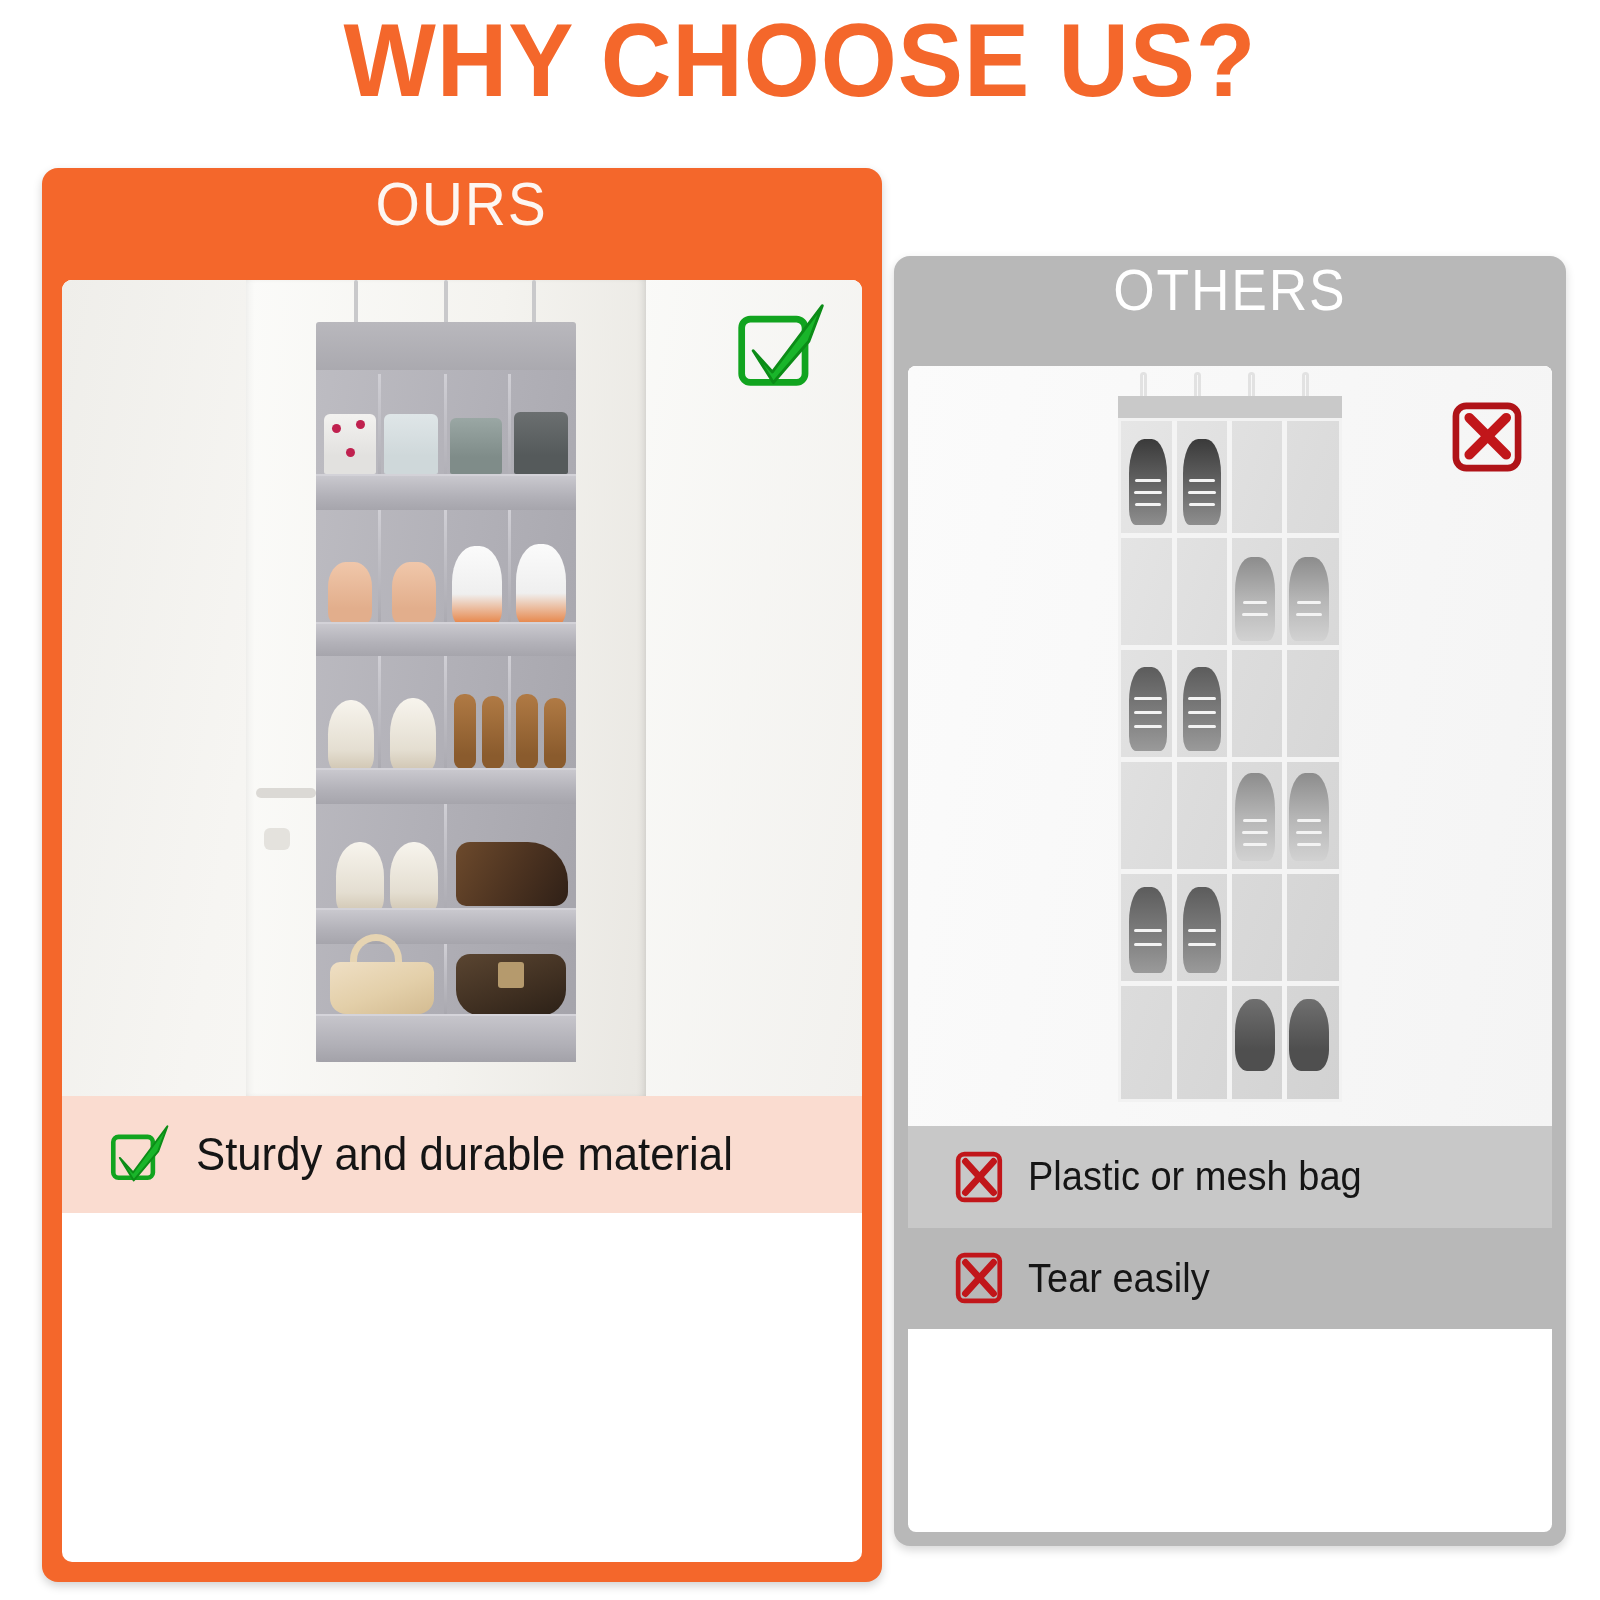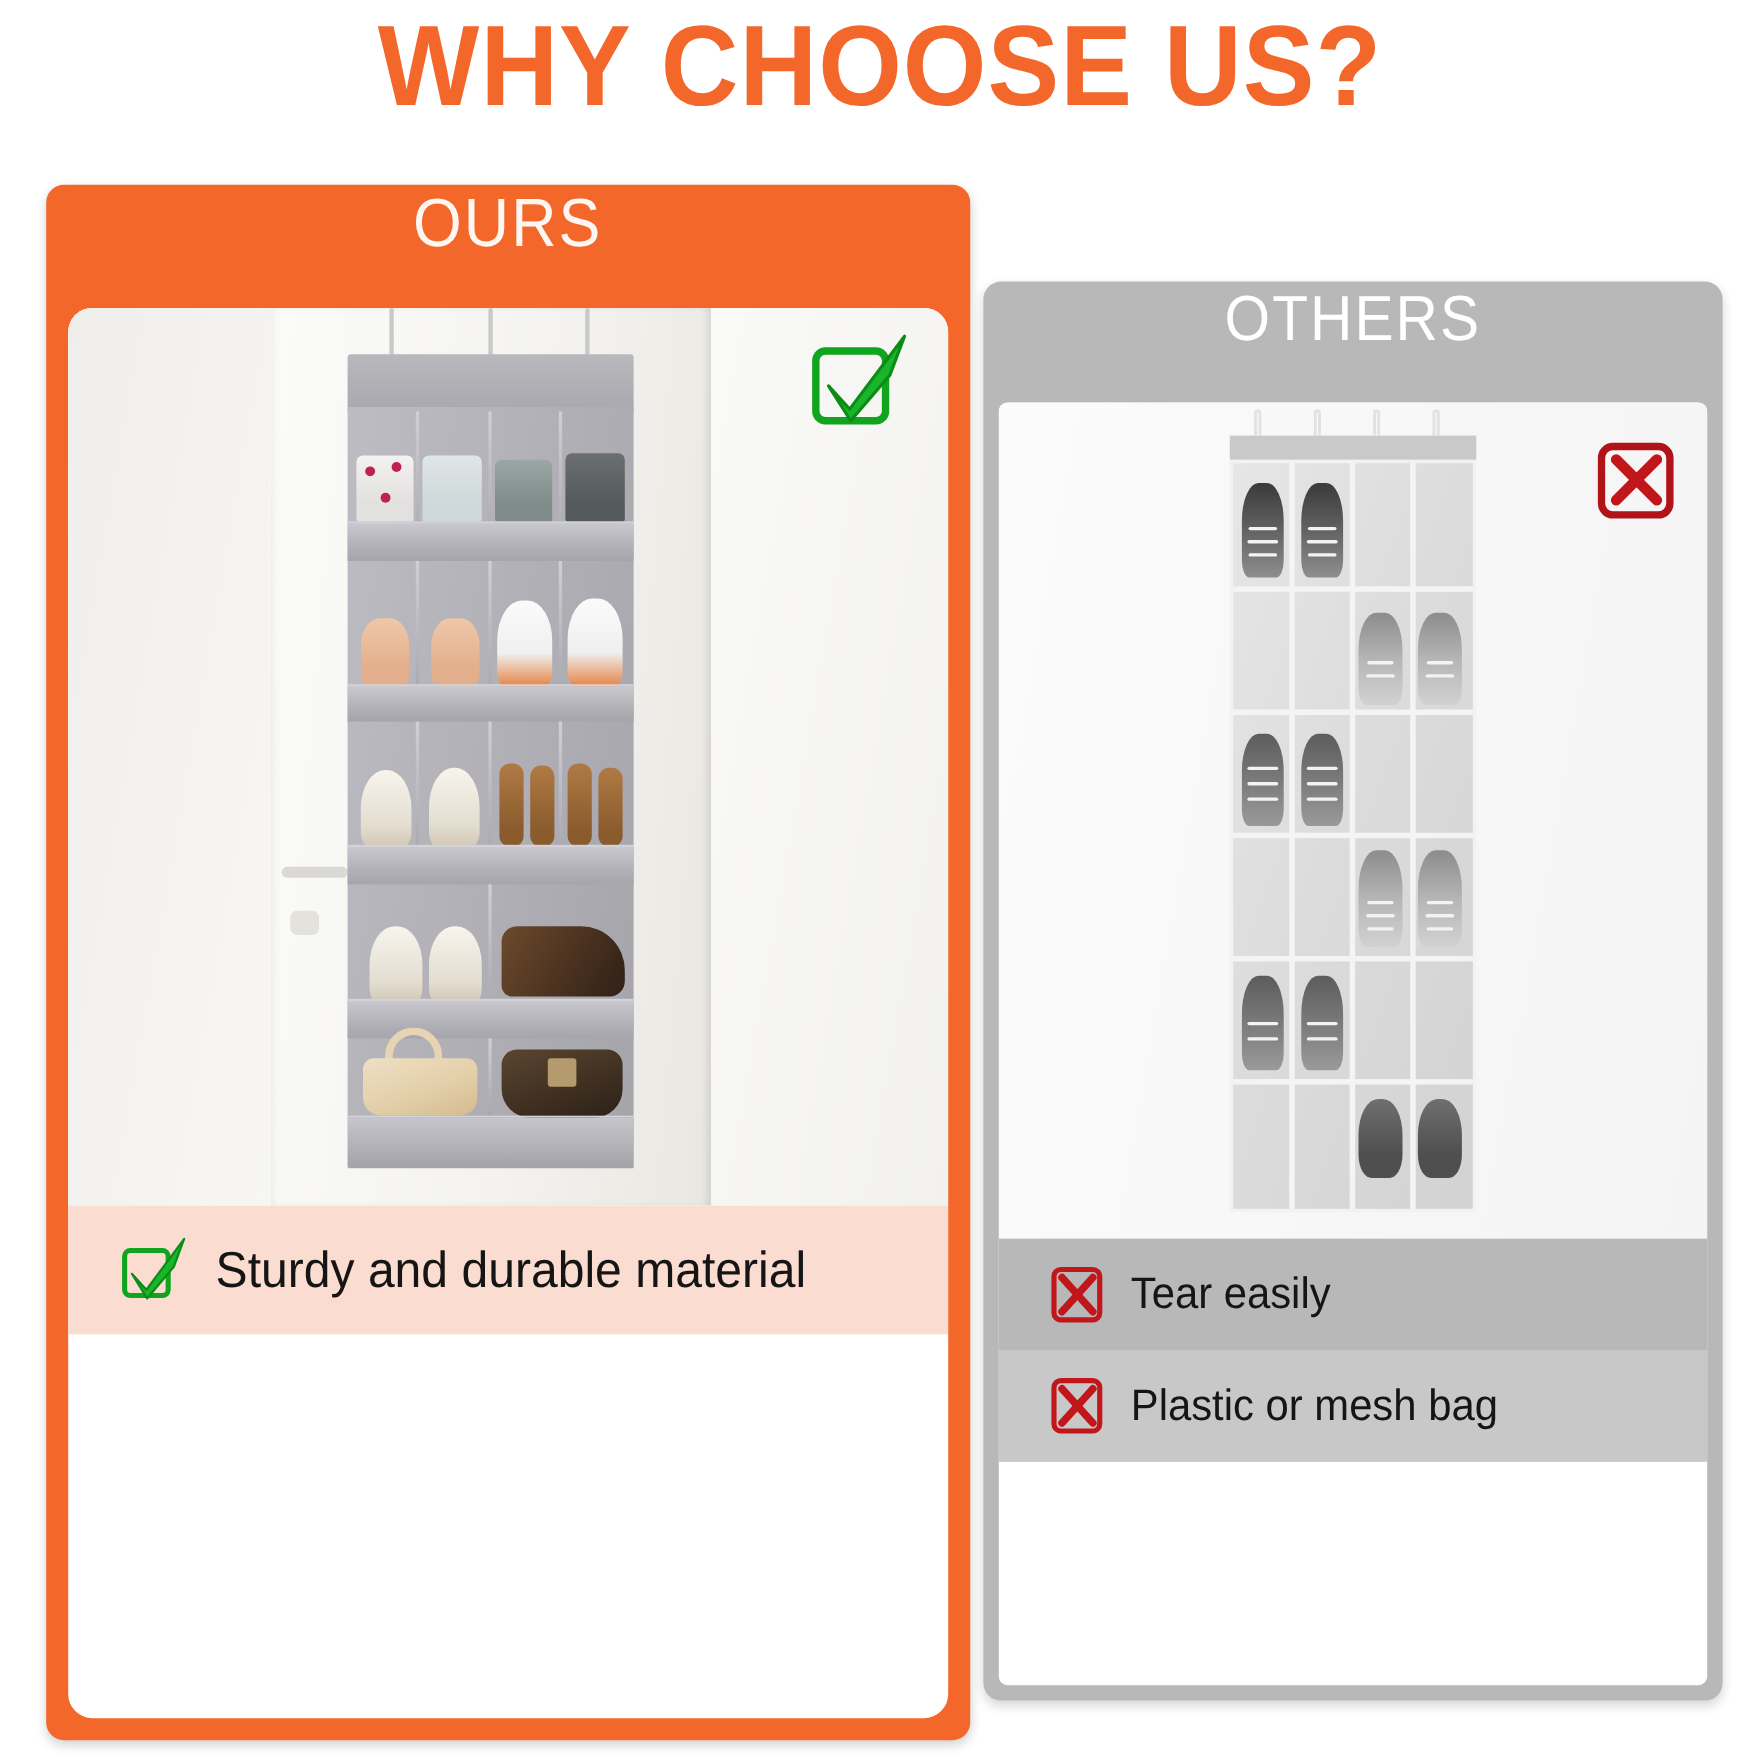--- a/index.html
+++ b/index.html
@@ -55,21 +55,21 @@
     font-weight: normal;
     color: #FDF6F1;
     letter-spacing: 2px;
     transform: scaleX(0.92);
   }
   .ours-card {
     position: absolute;
     left: 20px; top: 112px;
     width: 800px; height: 1282px;
     background: #ffffff;
-    border-radius: 22px;
+    border-radius: 10px;
     overflow: hidden;
   }
 
   
   .others-panel {
     position: absolute;
     left: 894px; top: 256px;
     width: 672px; height: 1290px;
     background: #B8B8B8;
     border-radius: 16px;
@@ -446,41 +446,41 @@
           <svg viewBox="0 0 100 100" width="74" height="74">
             <rect x="8" y="8" width="84" height="84" rx="14" ry="14" fill="none" stroke="#B01318" stroke-width="9"></rect>
             <path d="M26 24 L76 74" stroke="#C1161A" stroke-width="13" stroke-linecap="round"></path>
             <path d="M76 24 L26 74" stroke="#C1161A" stroke-width="13" stroke-linecap="round"></path>
           </svg>
         </div>
       </div>
 
       <div class="others-rows">
 
+        <div class="frow gray-l">
+          <span class="ico">
+            <svg viewBox="0 0 100 100" width="52" height="52">
+              <rect x="8" y="6" width="80" height="88" rx="12" ry="12" fill="none" stroke="#C1161A" stroke-width="9"></rect>
+              <path d="M22 20 L76 80" stroke="#C1161A" stroke-width="13" stroke-linecap="round"></path>
+              <path d="M76 20 L22 80" stroke="#C1161A" stroke-width="13" stroke-linecap="round"></path>
+            </svg>
+          </span>
+          <span class="txt">Plastic or mesh bag</span>
+        </div>
+
         <div class="frow gray-d">
           <span class="ico">
             <svg viewBox="0 0 100 100" width="52" height="52">
               <rect x="8" y="6" width="80" height="88" rx="12" ry="12" fill="none" stroke="#C1161A" stroke-width="9"></rect>
               <path d="M22 20 L76 80" stroke="#C1161A" stroke-width="13" stroke-linecap="round"></path>
               <path d="M76 20 L22 80" stroke="#C1161A" stroke-width="13" stroke-linecap="round"></path>
             </svg>
           </span>
           <span class="txt">Tear easily</span>
         </div>
 
-        <div class="frow gray-l">
-          <span class="ico">
-            <svg viewBox="0 0 100 100" width="52" height="52">
-              <rect x="8" y="6" width="80" height="88" rx="12" ry="12" fill="none" stroke="#C1161A" stroke-width="9"></rect>
-              <path d="M22 20 L76 80" stroke="#C1161A" stroke-width="13" stroke-linecap="round"></path>
-              <path d="M76 20 L22 80" stroke="#C1161A" stroke-width="13" stroke-linecap="round"></path>
-            </svg>
-          </span>
-          <span class="txt">Plastic or mesh bag</span>
-        </div>
-
 
 
       </div>
     </div>
   </div>
 
 </div>
 
 </body></html>

